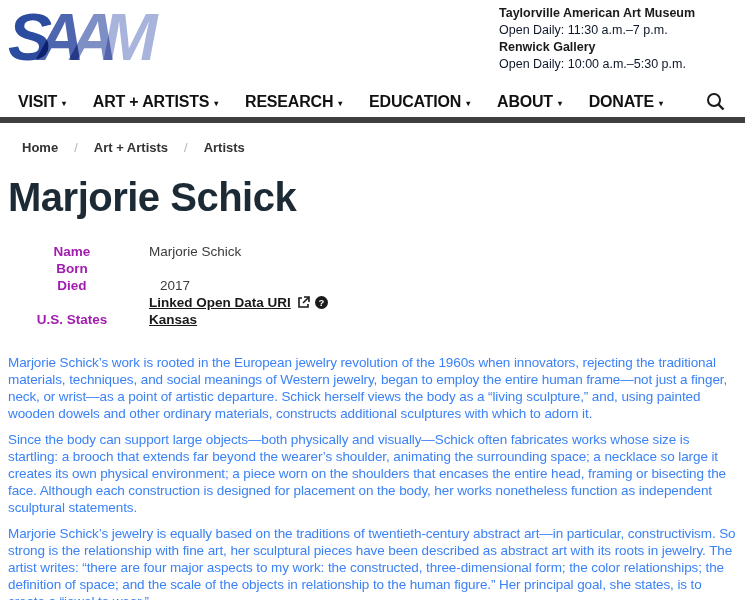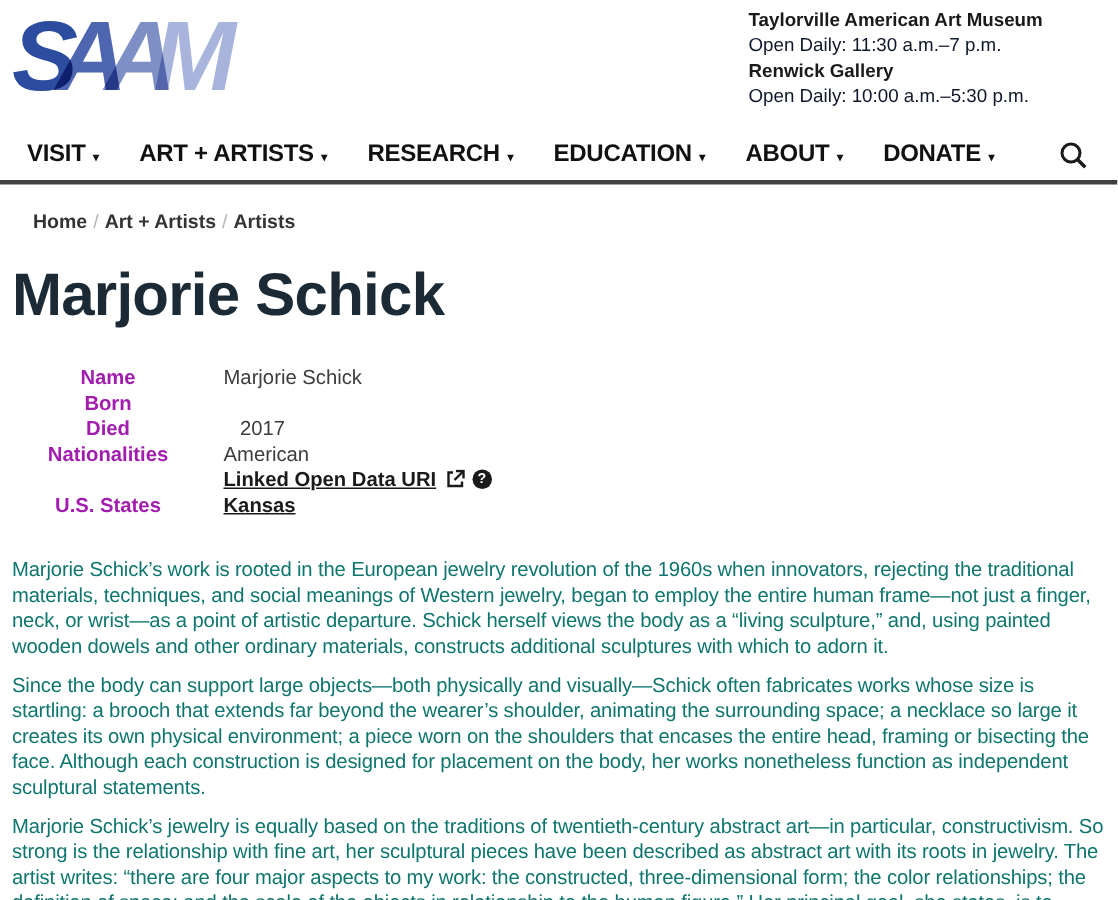--- a/index.html
+++ b/index.html
@@ -21,32 +21,32 @@
   }
   .logo span { mix-blend-mode: multiply; }
   .logo span + span { margin-left: -13px; }
   .hours { position: absolute; left: 499px; top: 5px; font-size: 12.5px; line-height: 17px; }
   .hours .museum-name { font-weight: bold; color: #1a1a1a; }
   .hours .museum-time { color: #0f172a; }
   
   .nav {
     display: flex; align-items: center;
     height: 37px; padding: 0 20px 0 18px;
-    border-bottom: 3px solid #404040;
+    border-bottom: 6px solid #404040;
   }
   .nav-item {
     display: flex; align-items: center;
     font-weight: bold; font-size: 16px; letter-spacing: -0.2px;
     color: #111111; margin-right: 27px; cursor: pointer; white-space: nowrap;
   }
   .nav-caret { font-size: 8px; margin-left: 5px; margin-top: 3px; color: #111; }
   .search-btn { margin-left: auto; cursor: pointer; display: flex; align-items: center; }
   
   .breadcrumb {
-    display: flex; align-items: flex-start; gap: 4px;
+    display: flex; align-items: flex-start; gap: 16px;
     margin: 17px 0 0 22px;
     font-size: 13px; font-weight: bold; color: #333333;
   }
   .breadcrumb .crumb { cursor: pointer; }
   .breadcrumb .sep { color: #b5b5b5; font-weight: normal; }
   
   .main { padding: 0 8px; }
   .page-title {
     margin: 21px 0 0 0;
     font-size: 40px; font-weight: bold; letter-spacing: -0.5px;
@@ -72,21 +72,21 @@
     display: inline-flex; align-items: center; justify-content: center;
     cursor: pointer;
   }
   
   .bio { margin-top: 26px; }
   .bio-heading {
     font-size: 13.5px; font-weight: bold; color: #222222;
     line-height: 17px; margin: 0;
   }
   .bio-p {
-    font-size: 13.5px; line-height: 17px; color: #0f766e;
+    font-size: 13.5px; line-height: 17px; color: #3b82f6;
     margin: 0 0 9px 0; letter-spacing: -0.1px;
   }
 </style>
 </head>
 <body>
 
 <div class="header">
   <div class="logo">
     <span style="color: rgb(43, 76, 159);">S</span>
     <span style="color: rgb(77, 102, 175);">A</span>
@@ -153,24 +153,20 @@
     <div class="detail-row">
       <div class="detail-label">Born</div>
     </div>
     <div class="detail-row">
       <div class="detail-label">Died</div>
       <div class="detail-value">
         <span class="detail-year">2017</span>
       </div>
     </div>
     <div class="detail-row">
-      <div class="detail-label">Nationalities</div>
-      <div class="detail-value">American</div>
-    </div>
-    <div class="detail-row">
       <div class="detail-label"></div>
       <div class="detail-value">
         <span class="detail-link">Linked Open Data URI</span>
         <span class="ext-icon">
           <svg width="13" height="13" viewBox="0 0 13 13">
             <path d="M5 2 H2 V11 H11 V8" fill="none" stroke="#1a1a1a" stroke-width="1.6"></path>
             <path d="M7 1 H12 V6" fill="none" stroke="#1a1a1a" stroke-width="1.6"></path>
             <line x1="6" y1="7" x2="11.5" y2="1.5" stroke="#1a1a1a" stroke-width="1.6"></line>
           </svg>
         </span>

